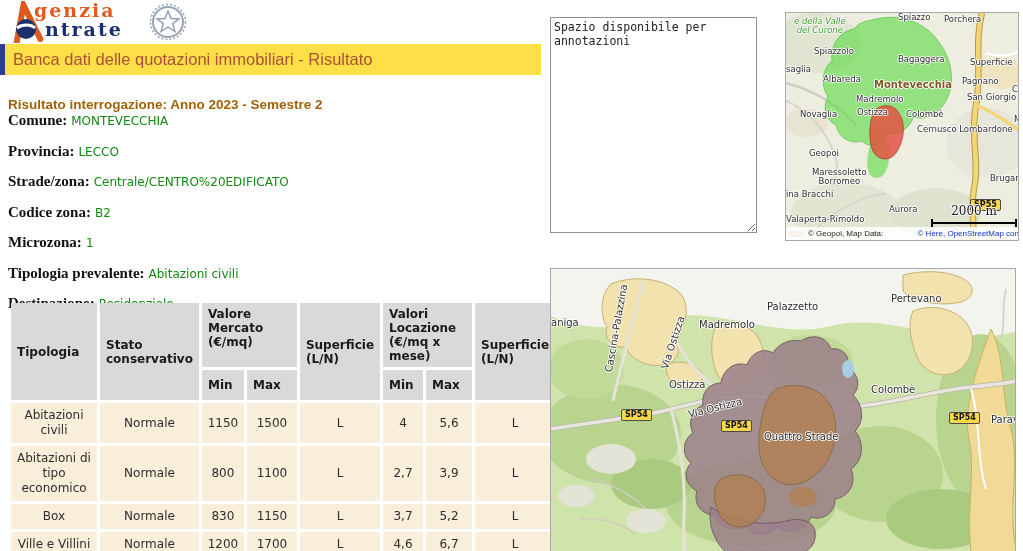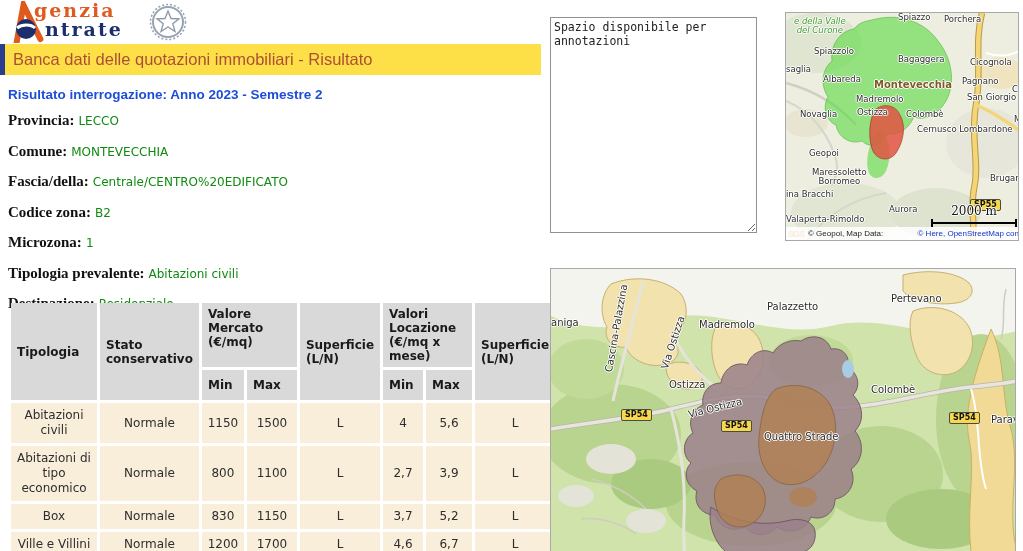--- a/index.html
+++ b/index.html
@@ -14,21 +14,21 @@
   #logo-line1 { color:#e05a1e; }
   #logo-line2 { color:#1b2f6e; padding-left:11px; }
   #emblem { position:absolute; left:140px; top:1px; }
 
   
   #header-bar { position:absolute; left:0; top:44px; width:541px; height:31px;
     background:#fde047; border-left:5px solid #2a3d8f; }
   #header-title { font-size:16.5px; color:#ad4f37; line-height:31px; padding-left:8px; white-space:nowrap; }
 
   
-  #result-title { position:absolute; left:8px; top:87px; font-size:13.5px; font-weight:bold; color:#1d4ed8; }
+  #result-title { position:absolute; left:8px; top:97px; font-size:13.5px; font-weight:bold; color:#a16207; }
   #fields { position:absolute; left:8px; top:111px; width:530px; }
   .field-row { margin-bottom:12.5px; white-space:nowrap; }
   .field-label { font-family:"Liberation Serif", serif; font-weight:bold; font-size:15px; color:#111; }
   .field-value { font-family:"DejaVu Sans", sans-serif; font-size:12px; color:#108a10; padding-left:4px; }
 
   
   #quotazioni-table { position:absolute; left:8px; top:300px; border-collapse:separate; border-spacing:3px; }
   #quotazioni-table th { background:#d9d9d9; font-size:12px; font-weight:bold; color:#1a1a1a;
     text-align:left; vertical-align:middle; padding:4px 6px; font-family:"DejaVu Sans", sans-serif; }
   #quotazioni-table thead tr:first-child th { height:60px; }
@@ -92,23 +92,23 @@
     </svg>
   </div>
 
   <div id="header-bar">
     <div id="header-title">Banca dati delle quotazioni immobiliari - Risultato</div>
   </div>
 
   <div id="result-title">Risultato interrogazione: Anno 2023 - Semestre 2</div>
 
   <div id="fields">
+      <div class="field-row"><span class="field-label">Comune:</span><span class="field-value">MONTEVECCHIA</span></div>
       <div class="field-row"><span class="field-label">Provincia:</span><span class="field-value">LECCO</span></div>
-      <div class="field-row"><span class="field-label">Comune:</span><span class="field-value">MONTEVECCHIA</span></div>
-      <div class="field-row"><span class="field-label">Fascia/della:</span><span class="field-value">Centrale/CENTRO%20EDIFICATO</span></div>
+      <div class="field-row"><span class="field-label">Strade/zona:</span><span class="field-value">Centrale/CENTRO%20EDIFICATO</span></div>
       <div class="field-row"><span class="field-label">Codice zona:</span><span class="field-value">B2</span></div>
       <div class="field-row"><span class="field-label">Microzona:</span><span class="field-value">1</span></div>
       <div class="field-row"><span class="field-label">Tipologia prevalente:</span><span class="field-value">Abitazioni civili</span></div>
       <div class="field-row"><span class="field-label">Destinazione:</span><span class="field-value">Residenziale</span></div>
     </div>
 
   <table id="quotazioni-table">
     <colgroup>
       <col style="width:86px">
         <col style="width:98px">
@@ -201,21 +201,21 @@
       <path d="M96,116 C 104,128 106,144 100,158 C 96,166 87,168 83,160 C 79,150 82,134 88,124 Z" fill="#58d840" fill-opacity="0.6"></path>
       <path d="M90,96 C 98,90 110,92 114,102 C 120,112 118,128 110,140 C 104,148 94,148 88,140 C 82,130 82,106 90,96 Z" fill="#e25343" fill-opacity="0.85" stroke="#a33c30" stroke-opacity="0.7"></path>
     </svg>
     <div id="small-map-labels">
         <div class="ml green-italic" style="left: 8px; top: 4px;">e della Valle
 del Curone</div>
         <div class="ml" style="left: 112px; top: 0px;">Spiazzo</div>
         <div class="ml" style="left: 158px; top: 2px;">Porchera</div>
         <div class="ml" style="left: 28px; top: 34px;">Spiazzolo</div>
         <div class="ml" style="left: 112px; top: 42px;">Bagaggera</div>
-        <div class="ml" style="left: 184px; top: 45px;">Cicognola</div>
+        <div class="ml" style="left: 184px; top: 45px;">Superficie</div>
         <div class="ml" style="left: 0px; top: 52px;">saglia</div>
         <div class="ml" style="left: 37px; top: 62px;">Albareda</div>
         <div class="ml town" style="left: 88px; top: 67px;">Montevecchia</div>
         <div class="ml" style="left: 176px; top: 64px;">Pagnano</div>
         <div class="ml" style="left: 70px; top: 82px;">Madremolo</div>
         <div class="ml" style="left: 181px; top: 80px;">San Giorgio</div>
         <div class="ml" style="left: 226px; top: 72px;">Ca</div>
         <div class="ml" style="left: 14px; top: 97px;">Novaglia</div>
         <div class="ml" style="left: 71px; top: 95px;">Ostizza</div>
         <div class="ml" style="left: 120px; top: 97px;">Colombè</div>

